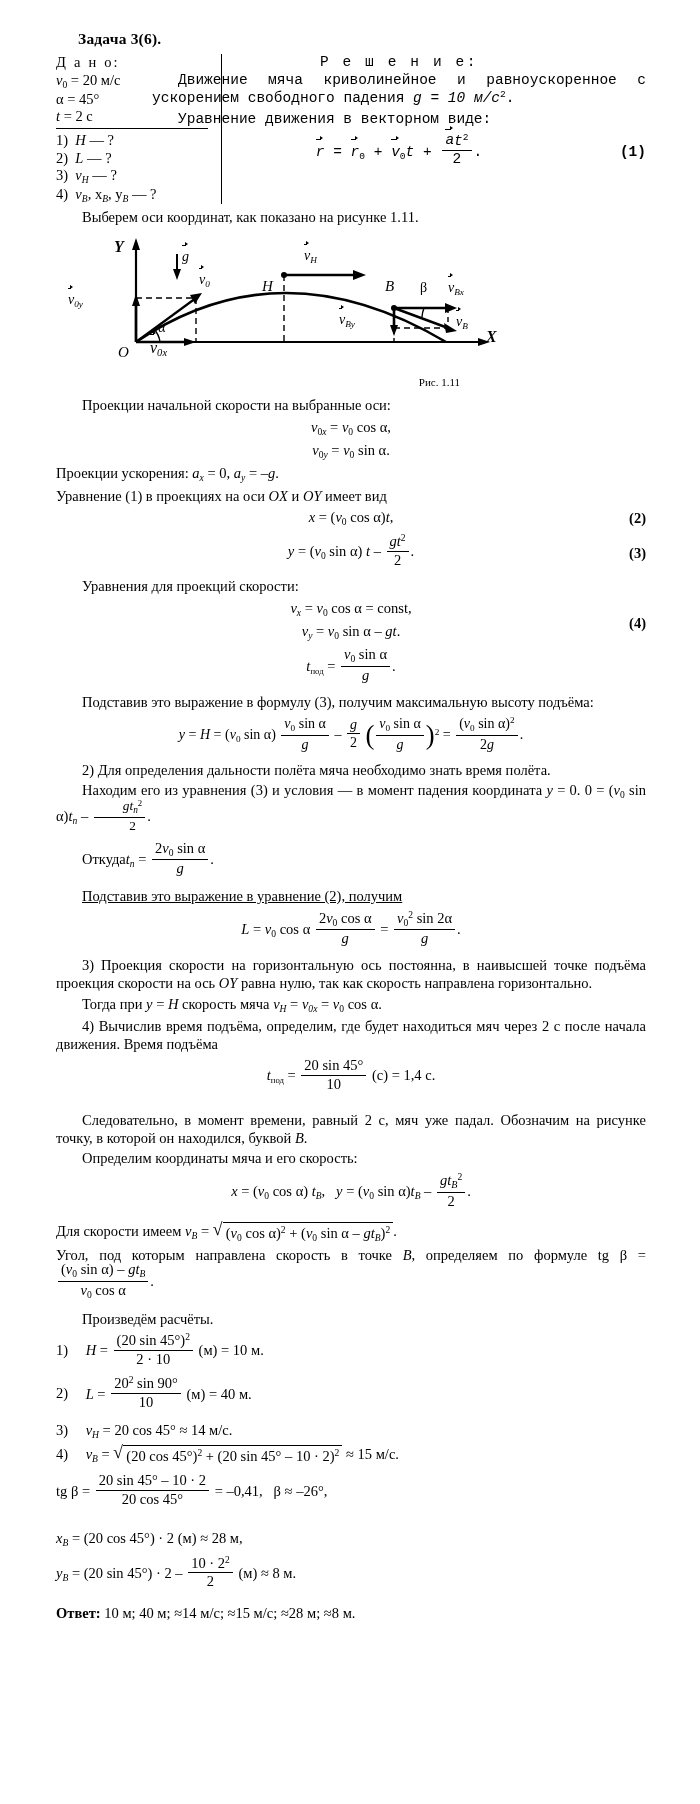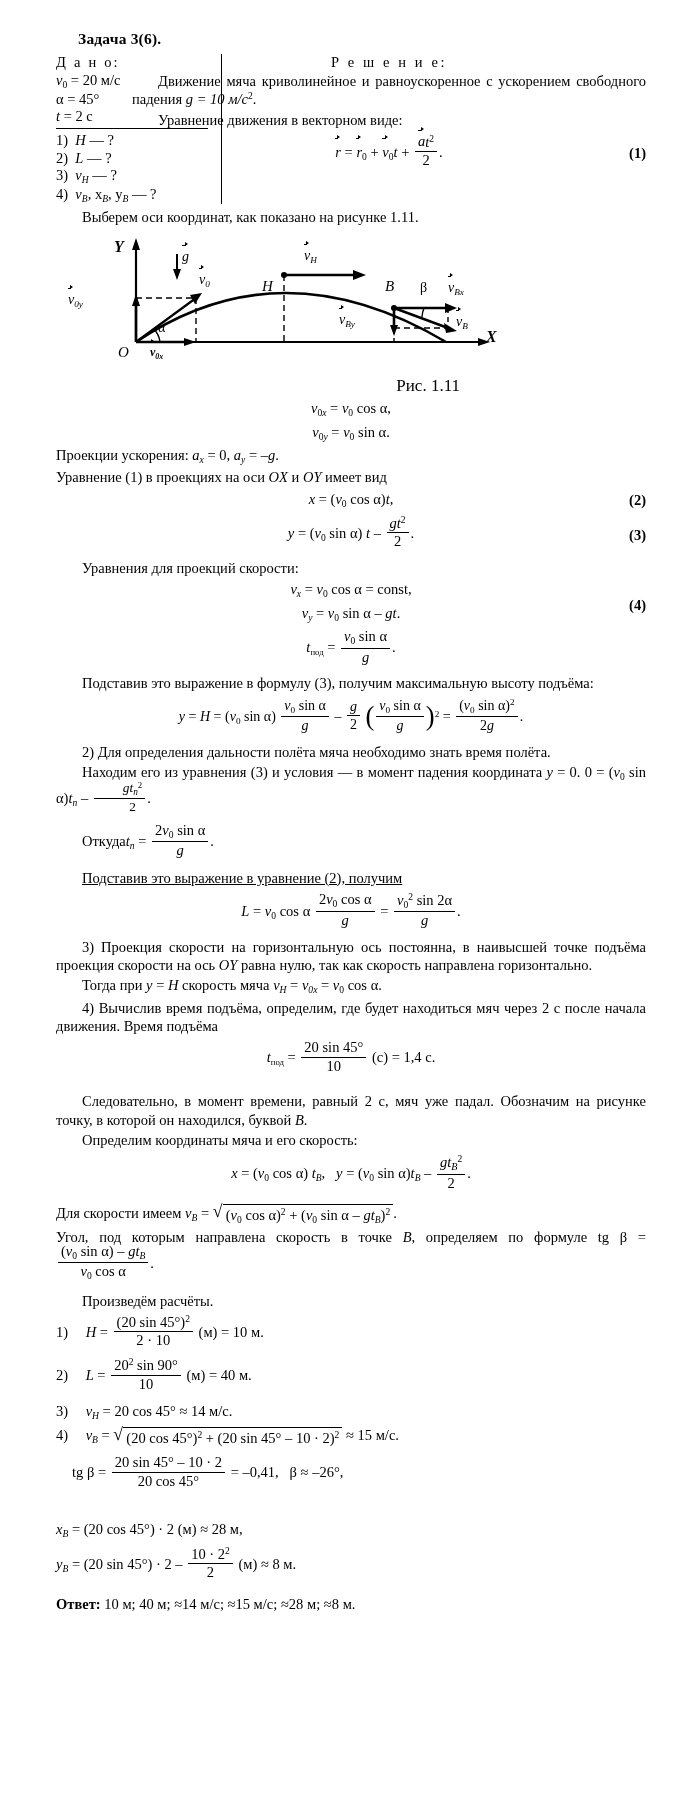--- a/index.html
+++ b/index.html
@@ -76,21 +76,22 @@
     font-weight: normal;
     margin-bottom: 1px;
   }
   .given-line { line-height: 1.2; white-space: nowrap; }
   .given-rule {
     border-top: 1.8px solid #000;
     margin: 3px 0 3px 0;
     width: 152px;
   }
   .solution {
-    margin-left: 76px;
+    margin-left: 96px;
+    font-family: Liberation Mono, monospace;
   }
   .solution-label {
     text-align: center;
     letter-spacing: 2.6px;
     margin-bottom: 1px;
   }
 
   
   .formula {
     text-align: center;
@@ -194,21 +195,21 @@
   
   .figure-wrap {
     position: relative;
     width: 590px;
     height: 148px;
     margin: 6px 0 0 0;
   }
   .fig-caption {
     text-align: right;
     padding-right: 186px;
-    font-size: 17px;
+    font-size: 11px;
     margin-top: -4px;
   }
 
   
   .answer { margin-top: 12px; }
 </style>
 </head>
 <body>
 
 <div class="page">
@@ -342,21 +343,21 @@
     </div>
 
     <div style="position:absolute;left:143px;top:40px;font-size:14px;">
       <span class="vec"><i>v</i><span class="arw"></span></span><span class="sub">0</span>
     </div>
 
     <div style="position:absolute;left:12px;top:60px;font-size:14px;">
       <span class="vec"><i>v</i><span class="arw"></span></span><span class="sub">0y</span>
     </div>
 
-    <div style="position:absolute;left:94px;top:113px;font-size:12px;font-weight:bold;">
+    <div style="position:absolute;left:94px;top:107px;font-size:16px;">
       <span class="vec"><i>v</i><span class="arw"></span></span><span class="sub">0x</span>
     </div>
 
     <div style="position:absolute;left:102px;top:88px;font-size:14px;">α</div>
 
     <div style="position:absolute;left:248px;top:16px;font-size:14px;">
       <span class="vec"><i>v</i><span class="arw"></span></span><span class="sub">H</span>
     </div>
 
     <div style="position:absolute;left:206px;top:46px;font-style:italic;font-size:15px;">H</div>
@@ -373,20 +374,21 @@
       <span class="vec"><i>v</i><span class="arw"></span></span><span class="sub">By</span>
     </div>
 
     <div style="position:absolute;left:400px;top:82px;font-size:14px;">
       <span class="vec"><i>v</i><span class="arw"></span></span><span class="sub">B</span>
     </div>
   </div>
 
   <div class="fig-caption">Рис. 1.11</div>
 
+  <div class="para indent" style="margin-top:8px;">Проекции начальной скорости на выбранные оси:</div>
 
   <div class="formula tightm">
     <i>v</i><span class="sub up">0</span><span class="sub">x</span> = <i>v</i><span class="sub up">0</span> <span class="up">cos</span> α,
   </div>
   <div class="formula tightm">
     <i>v</i><span class="sub up">0</span><span class="sub">y</span> = <i>v</i><span class="sub up">0</span> <span class="up">sin</span> α.
   </div>
 
   <div class="para noindent">
     <span>Проекции ускорения: </span><i>a</i><span class="sub">x</span> = 0, <i>a</i><span class="sub">y</span> = –<i>g</i>.
@@ -514,28 +516,28 @@
     <span style="display:inline-block;width:26px;">3)</span>
     <i>v</i><span class="sub">H</span><span> = 20 cos 45° ≈ 14 м/с.</span>
   </div>
 
   <div class="para noindent" style="margin-top:4px;">
     <span style="display:inline-block;width:26px;">4)</span>
     <i>v</i><span class="sub">B</span> =
     <span class="sqrt"><span class="sign">√</span><span class="radicand"><span>(20 cos 45°)</span><span class="sup">2</span> + <span>(20 sin 45° – 10 · 2)</span><span class="sup">2</span></span></span><span> ≈ 15 м/с.</span>
   </div>
 
-  <div class="para noindent" style="margin-top:10px;margin-left:16px;">
+  <div class="para noindent" style="margin-top:10px;">
     <span>tg β = </span>
     <span class="frac"><span class="num">20 sin 45° – 10 · 2</span><span class="den">20 cos 45°</span></span>
     <span> = –0,41,</span>&nbsp;&nbsp;
     <span>β ≈ –26°,</span>
   </div>
 
-  <div class="para noindent" style="margin-top:28px;">
+  <div class="para noindent" style="margin-top:19px;">
     <i>x</i><span class="sub">B</span><span> = (20 cos 45°) · 2 (м) ≈ 28 м,</span>
   </div>
 
   <div class="para noindent" style="margin-top:8px;">
     <i>y</i><span class="sub">B</span><span> = (20 sin 45°) · 2 – </span><span class="frac"><span class="num"><span>10 · 2</span><span class="sup">2</span></span><span class="den">2</span></span><span> (м) ≈ 8 м.</span>
   </div>
 
   <div class="para noindent answer">
     <b>Ответ:</b><span> 10 м; 40 м; ≈14 м/с; ≈15 м/с; ≈28 м; ≈8 м.</span>
   </div>

